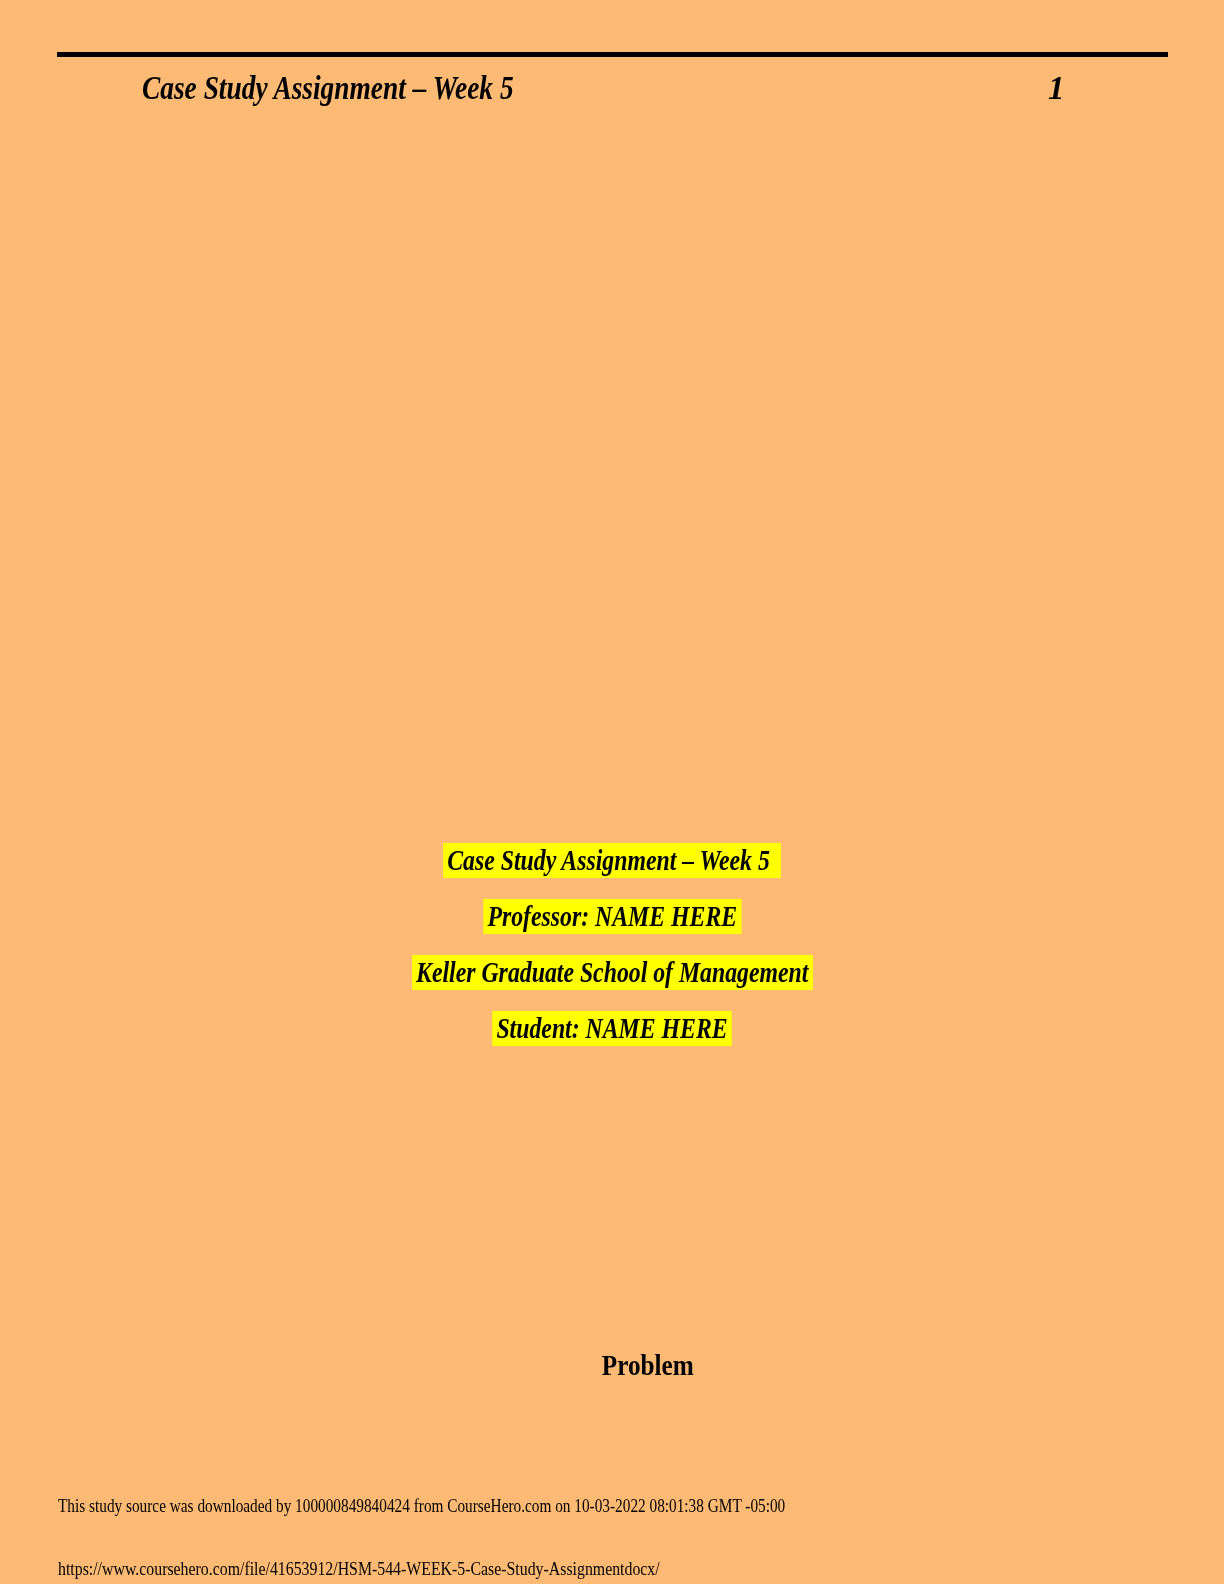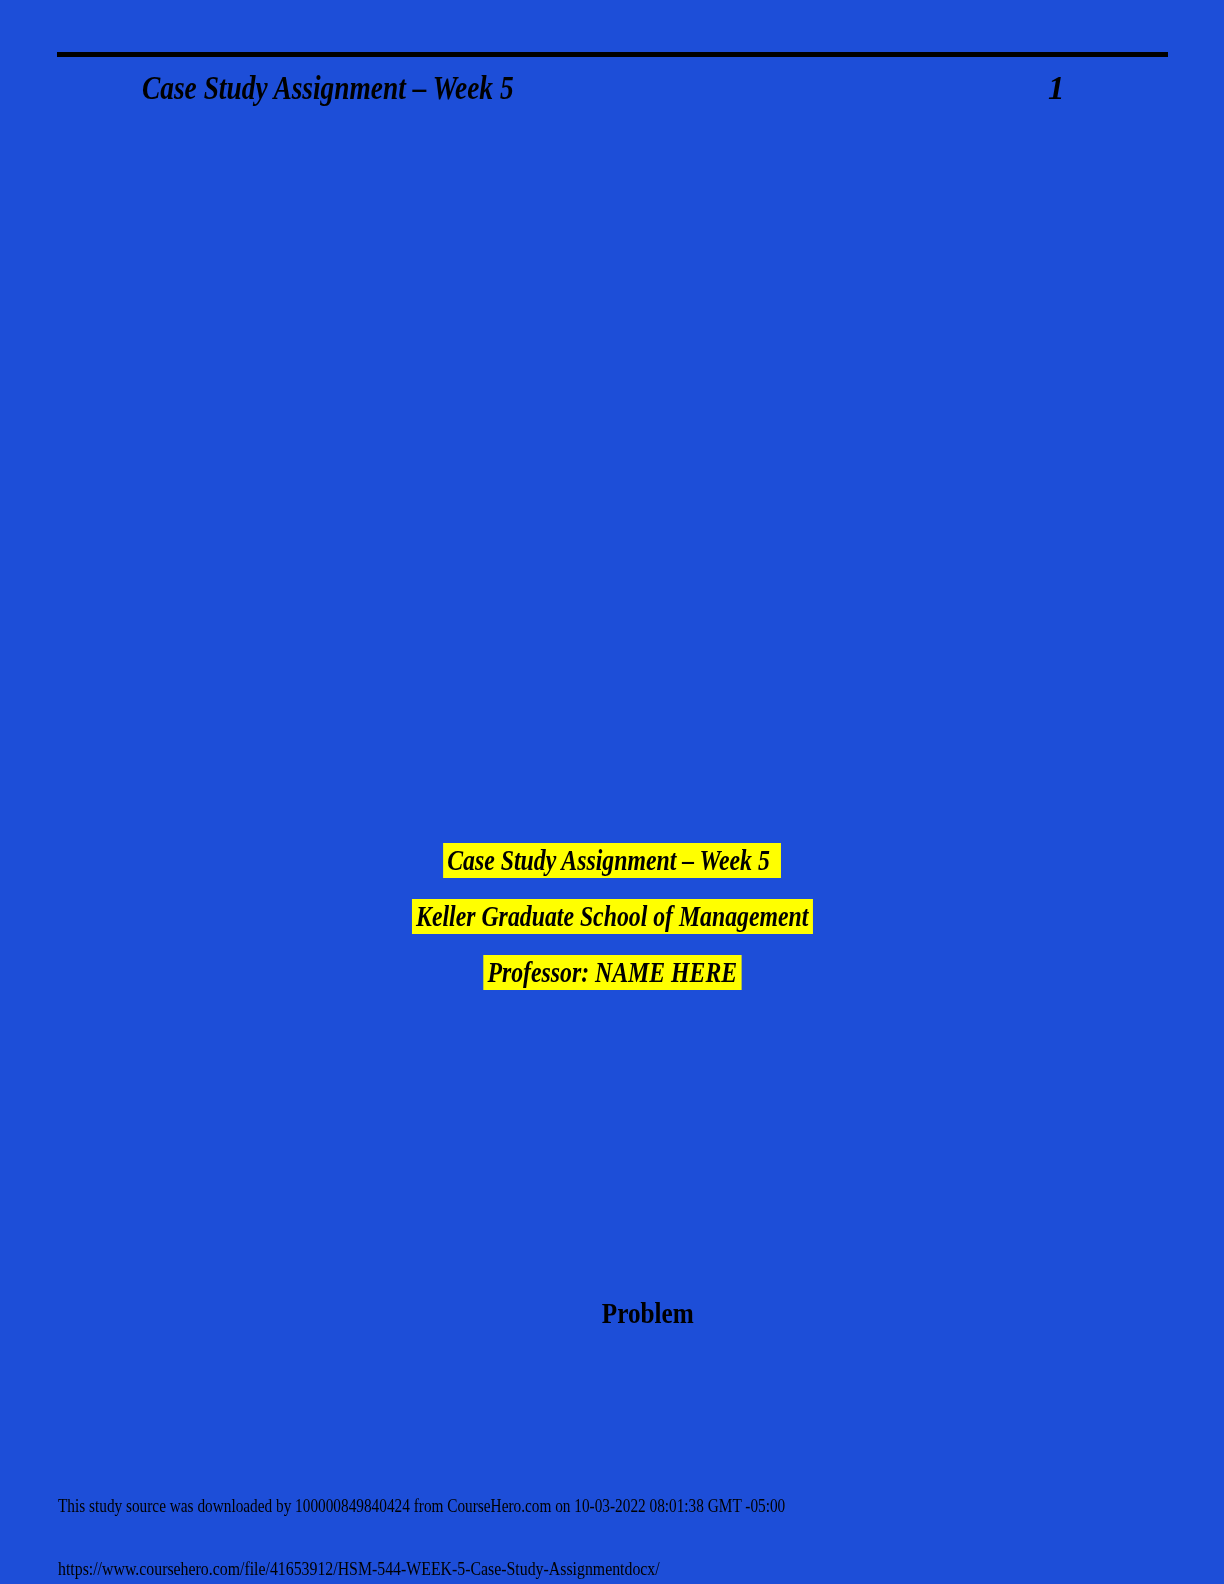--- a/index.html
+++ b/index.html
@@ -4,21 +4,21 @@
 <style>
   html, body {
     margin: 0;
     padding: 0;
     background: #ffffff;
   }
   .page {
     position: relative;
     width: 1224px;
     height: 1584px;
-    background: #1d4ed8;
+    background: #fdba74;
     overflow: hidden;
     font-family: "Liberation Serif", "DejaVu Serif", serif;
     color: #000000;
   }
 
   
   .top-rule {
     position: absolute;
     left: 57px;
     top: 52px;
@@ -74,21 +74,21 @@
     transform-origin: center top;
   }
   .hl.trail {
     padding-right: 14px;
   }
 
   
   .section-heading-row {
     position: absolute;
     left: 0;
-    top: 1296px;
+    top: 1348px;
     width: 100%;
     text-align: center;
     text-decoration: underline;
   }
   .section-heading {
     display: inline-block;
     position: relative;
     left: 36px;
     font-size: 30px;
     font-weight: bold;
@@ -132,24 +132,27 @@
 
   <span class="running-header-title">Case Study Assignment – Week 5</span>
 
   <span class="page-number">1</span>
 
   <div class="title-block">
     <div class="title-line">
       <span class="hl trail">Case Study Assignment – Week 5</span>
     </div>
     <div class="title-line">
+      <span class="hl">Professor: NAME HERE</span>
+    </div>
+    <div class="title-line">
       <span class="hl">Keller Graduate School of Management</span>
     </div>
     <div class="title-line">
-      <span class="hl">Professor: NAME HERE</span>
+      <span class="hl">Student: NAME HERE</span>
     </div>
   </div>
 
   <div class="section-heading-row">
     <span class="section-heading">Problem</span>
   </div>
 
   <span class="footer-note">This study source was downloaded by 100000849840424 from CourseHero.com on 10-03-2022 08:01:38 GMT -05:00</span>
 
   <a class="footer-url">https://www.coursehero.com/file/41653912/HSM-544-WEEK-5-Case-Study-Assignmentdocx/</a>

